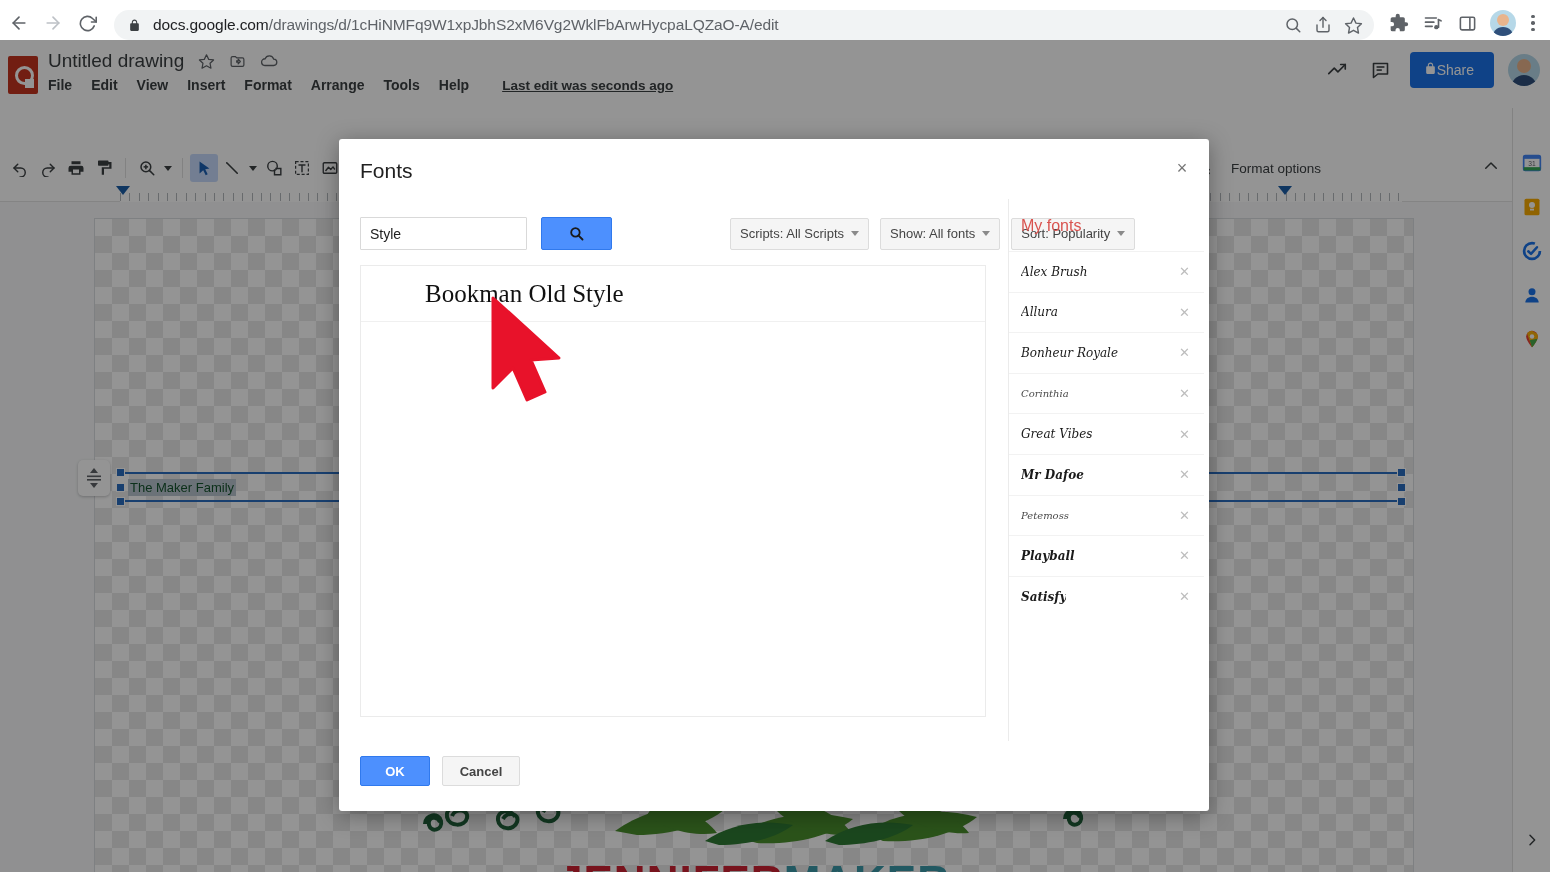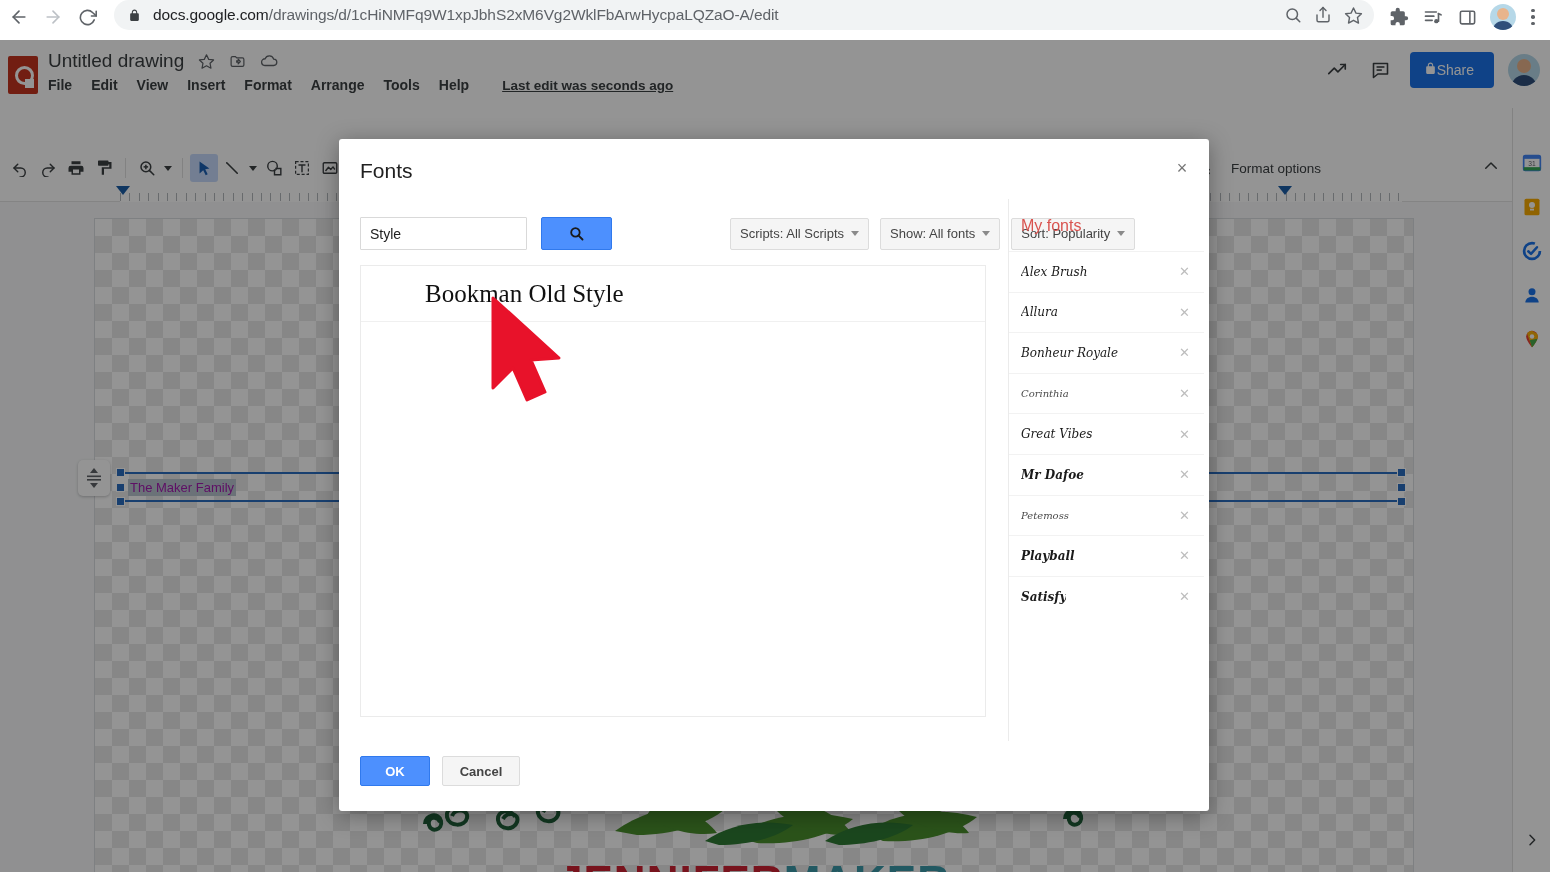--- a/index.html
+++ b/index.html
@@ -7,21 +7,21 @@
     width: 1550px; height: 872px;
     font-family: "Liberation Sans", sans-serif;
     overflow: hidden;
     background: #ffffff;
   }
   #root { position: relative; width: 1550px; height: 872px; }
 
   
   .browser-bar {
     position: absolute; left: 0; top: 0; width: 1550px; height: 40px;
-    background: #ffffff; display: flex; align-items: flex-start;
+    background: #ffffff; display: flex; align-items: flex-end;
   }
   .nav-btn {
     width: 34px; height: 34px; display: flex; align-items: center; justify-content: center;
     color: #5f6368; flex: 0 0 auto;
   }
   .nav-btn.back { margin-left: 2px; }
   .nav-btn.disabled { color: #bdc1c6; }
   .omnibox {
     flex: 1 1 auto; height: 30px; margin: 0 8px 0 10px;
     background: #f1f3f4; border-radius: 16px;
@@ -176,21 +176,21 @@
 
   
   .textbox-sel { position: absolute; left: 25px; top: 253px; width: 1282px; height: 30px; }
   .tb-line { position:absolute; left: 0; right: 0; height: 2px; background: #2a6dc0; }
   .tb-line.top { top: 0; }
   .tb-line.bottom { bottom: 0; }
   .tb-handle {
     position: absolute; width: 9px; height: 9px; background: #2a6dc0; border: 1px solid #fff;
   }
   .tb-text {
-    position: absolute; left: 8px; top: 7px; font-size: 13px; color: #a21caf;
+    position: absolute; left: 8px; top: 7px; font-size: 13px; color: #14532d;
     background: #b9c4cf; padding: 1px 2px;
   }
   .line-spacing-widget {
     position: absolute; left: -42px; top: -12px; width: 32px; height: 36px;
     background: #fff; border-radius: 5px; box-shadow: 0 1px 3px rgba(60,64,67,.3);
     display: flex; align-items: center; justify-content: center;
   }
 
   
   .right-rail {

